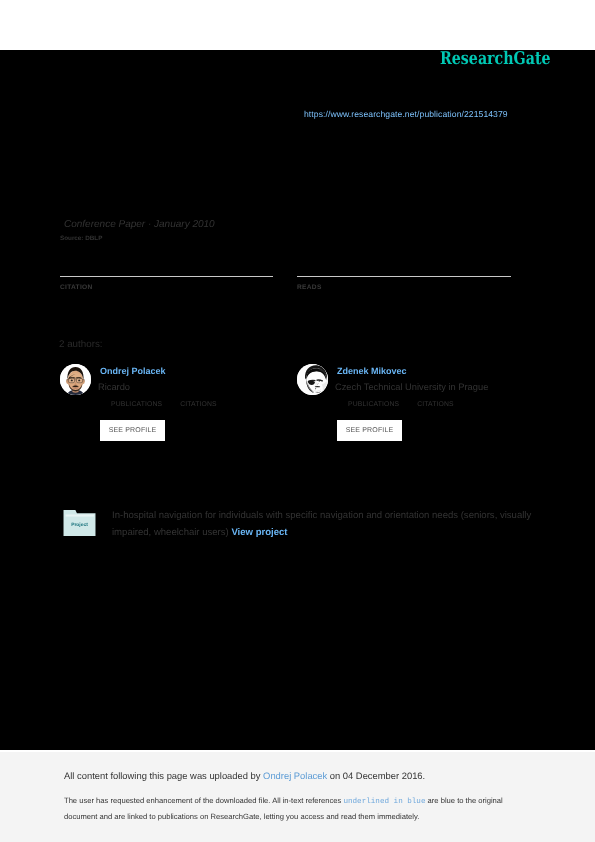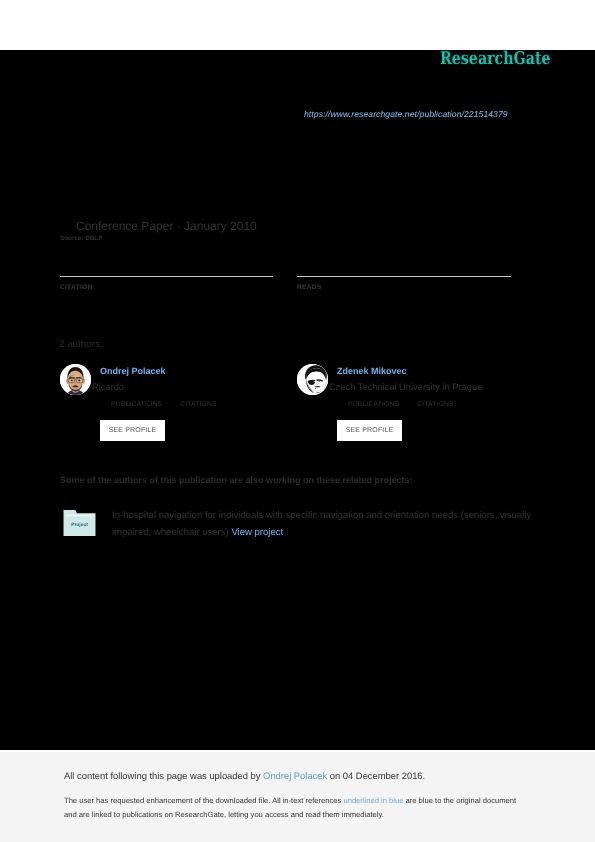--- a/index.html
+++ b/index.html
@@ -10,61 +10,61 @@
   .band-dark{position:absolute;left:0;top:50px;width:595px;height:700px;background:#000000;}
   .band-bottom{position:absolute;left:0;top:750px;width:595px;height:92px;background:#f4f4f4;}
   .band-white-strip{position:absolute;left:0;top:750px;width:595px;height:2px;background:#ffffff;}
 
   
   .logo{position:absolute;left:440px;top:51px;font-family:"DejaVu Serif",serif;font-weight:bold;
         font-size:17.6px;letter-spacing:0px;transform:scaleX(0.808);transform-origin:left top;color:#00c8b4;white-space:nowrap;line-height:16px;}
 
   
   .url-line{position:absolute;left:304px;top:108.5px;font-family:"Liberation Sans",sans-serif;
-            font-size:8.6px;color:#7cc0fa;white-space:nowrap;letter-spacing:0.08px;font-style:italic;}
+            font-size:8.6px;color:#7cc0fa;white-space:nowrap;letter-spacing:0.08px;}
 
   
-  .meta-type{position:absolute;left:76px;top:219px;font-size:12px;color:#333333;white-space:nowrap;}
+  .meta-type{position:absolute;left:64px;top:219px;font-size:10px;color:#333333;white-space:nowrap;font-style:italic;}
   .meta-source{position:absolute;left:60px;top:235px;font-size:6.3px;font-weight:bold;color:#333333;white-space:nowrap;}
 
   
   .rule{position:absolute;height:1px;background:#c8c8c8;top:276px;}
   .rule-1{left:60px;width:213px;}
   .rule-2{left:297px;width:214px;}
   .stat-label{position:absolute;top:284px;font-size:6.6px;color:#3a3a3a;letter-spacing:0.3px;font-weight:bold;}
   .stat-1{left:60px;}
   .stat-2{left:297px;}
 
   
   .authors-head{position:absolute;left:59px;top:339px;font-size:9.8px;color:#2a2a2a;}
   .author{position:absolute;top:362px;width:240px;}
   .author-1{left:60px;}
   .author-2{left:297px;}
   .avatar{position:absolute;left:0;top:2px;width:31px;height:31px;border-radius:50%;overflow:hidden;background:#fff;}
   .avatar svg{display:block;width:31px;height:31px;}
   .author-name{position:absolute;left:40px;top:4px;font-size:9px;font-weight:bold;color:#6ab6f5;white-space:nowrap;}
-  .author-aff{position:absolute;left:32px;top:20px;font-size:9.3px;color:#333333;white-space:nowrap;}
+  .author-aff{position:absolute;left:38px;top:20px;font-size:9.3px;color:#333333;white-space:nowrap;}
   .author-stats{position:absolute;left:51px;top:39px;font-size:6.8px;color:#333333;letter-spacing:0.15px;white-space:nowrap;}
   .author-stats span.gap{display:inline-block;width:18px;}
   .see-profile{position:absolute;left:40px;top:58px;width:65px;height:21px;background:#ffffff;
                display:flex;align-items:center;justify-content:center;font-size:7.0px;color:#565656;letter-spacing:0.15px;}
 
   
   .proj-intro{position:absolute;left:60px;top:475px;font-size:9px;color:#2c2c2c;white-space:nowrap;font-weight:bold;}
   .proj-row{position:absolute;left:62px;top:507px;width:480px;}
   .proj-badge{position:absolute;left:1px;top:2px;width:33px;height:28px;}
   .proj-badge svg{display:block;width:33px;height:28px;}
   .proj-text{position:absolute;left:50px;top:0px;width:430px;font-size:9.55px;line-height:17.2px;color:#333333;}
-  .proj-link{color:#6ab6f5;font-weight:normal;}
+  .proj-link{color:#6ab6f5;font-weight:bold;}
 
   
   .foot-1{position:absolute;left:64px;top:770px;font-size:9.4px;color:#333333;white-space:nowrap;text-align:right;}
   .foot-1 .lnk{color:#5b9bd5;}
   .foot-2{position:absolute;left:64px;top:794px;font-size:7.6px;color:#333333;line-height:13.8px;width:465px;}
-  .foot-2 .lnk{color:#6fa8dc;}
+  .foot-2 .lnk{color:#6fa8dc;font-family:Liberation Mono, monospace;}
 </style>
 </head>
 <body>
 
 <div class="page">
   <div class="band-top"></div>
   <div class="band-dark"></div>
   <div class="band-bottom"></div>
   <div class="band-white-strip"></div>
 
@@ -150,21 +150,20 @@
 
 <path d="M80 66 C90 62 95 58 97 54 C96 72 90 86 78 94 C86 84 84 74 80 66 Z" fill="#eaeaea"></path>
 </svg>
       </div>
     <div class="author-name">Zdenek Mikovec</div>
     <div class="author-aff">Czech Technical University in Prague</div>
     <div class="author-stats"><span>PUBLICATIONS</span><span class="gap"></span><span>CITATIONS</span></div>
     <div class="see-profile">SEE PROFILE</div>
   </div>
 
-  <div class="proj-intro">Some of the authors of this publication are also working on these related projects:</div>
   <div class="proj-row">
     <div class="proj-badge">
         <svg viewBox="0 0 64 52" xmlns="http://www.w3.org/2000/svg">
 <path d="M1 1 h23 l3 6 h36 v44 H1 Z" fill="#d0e8e8"></path>
 <rect x="5" y="9.5" width="55" height="4" fill="#e8f4f4"></rect>
 <text x="32" y="32" font-family="'Liberation Sans',sans-serif" font-size="9.5" font-weight="bold" fill="#136f79" text-anchor="middle">Project</text>
 </svg>
       </div>
     <div class="proj-text"><span>In-hospital navigation for individuals with specific navigation and orientation needs (seniors, visually impaired, wheelchair users)</span> <span class="proj-link">View project</span></div>
   </div>

